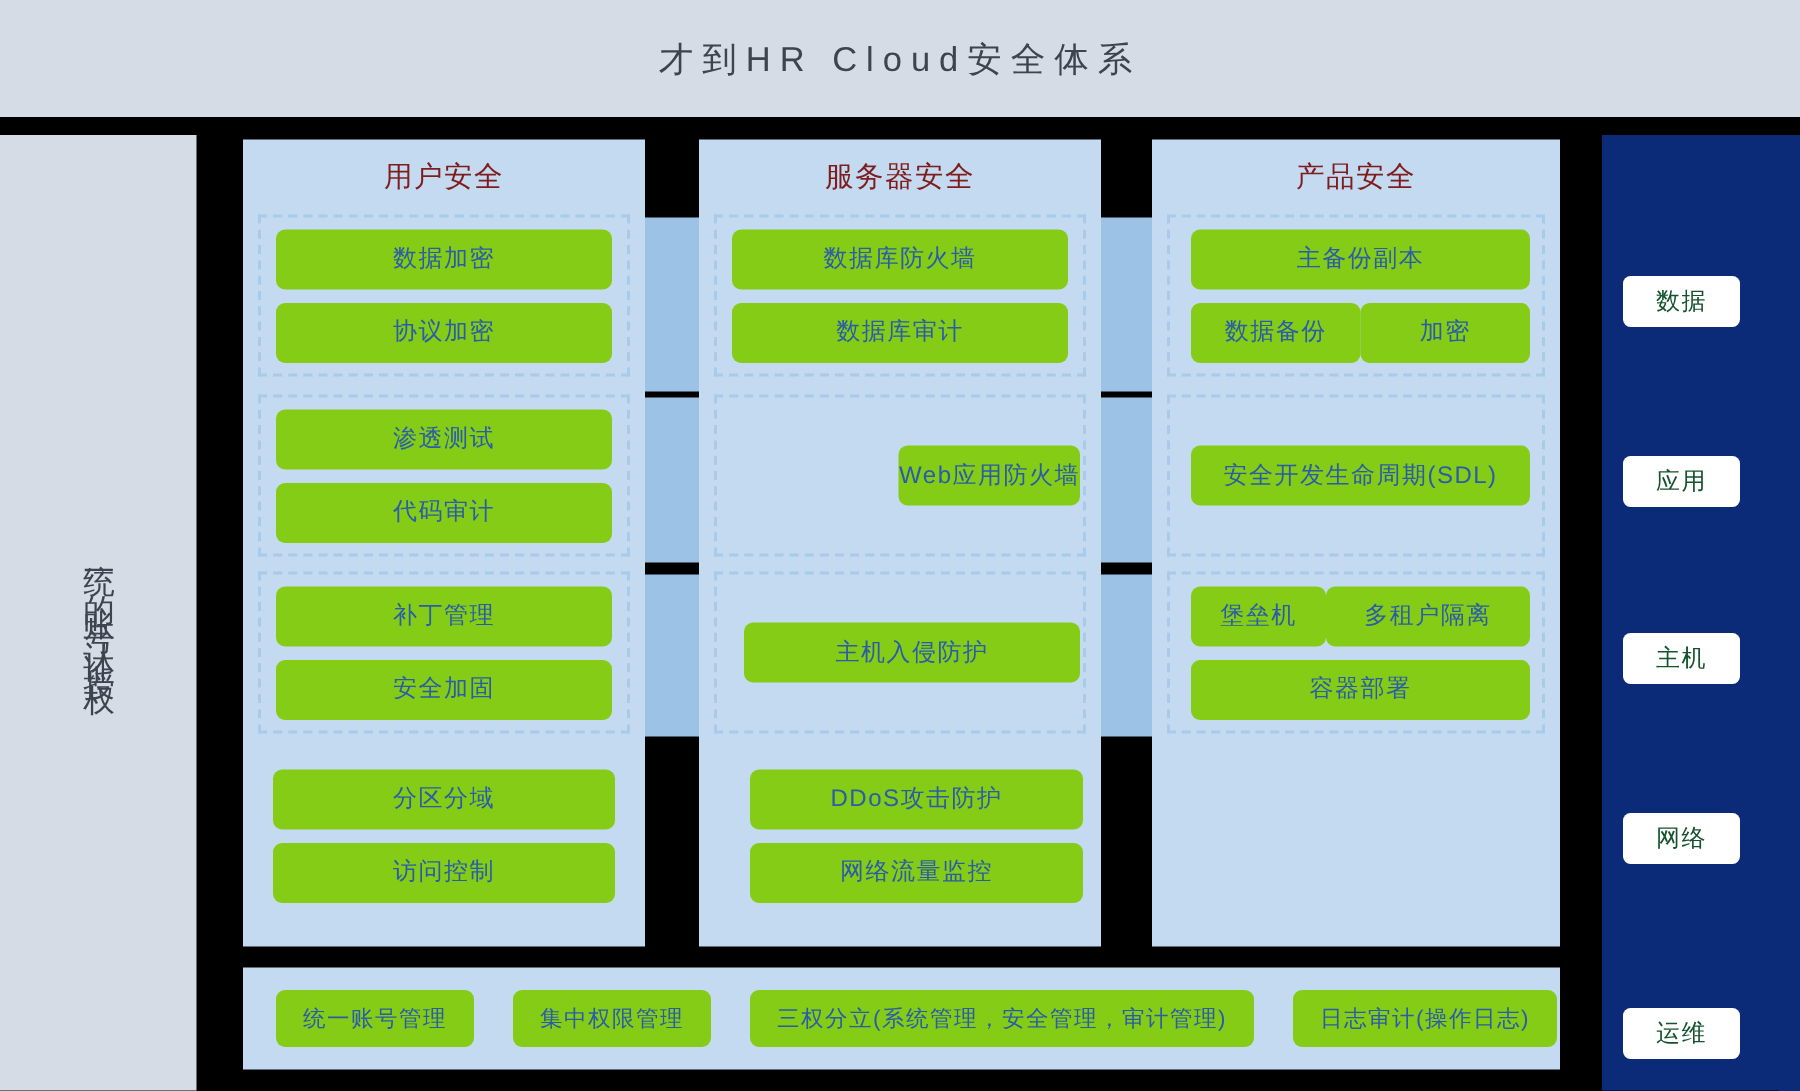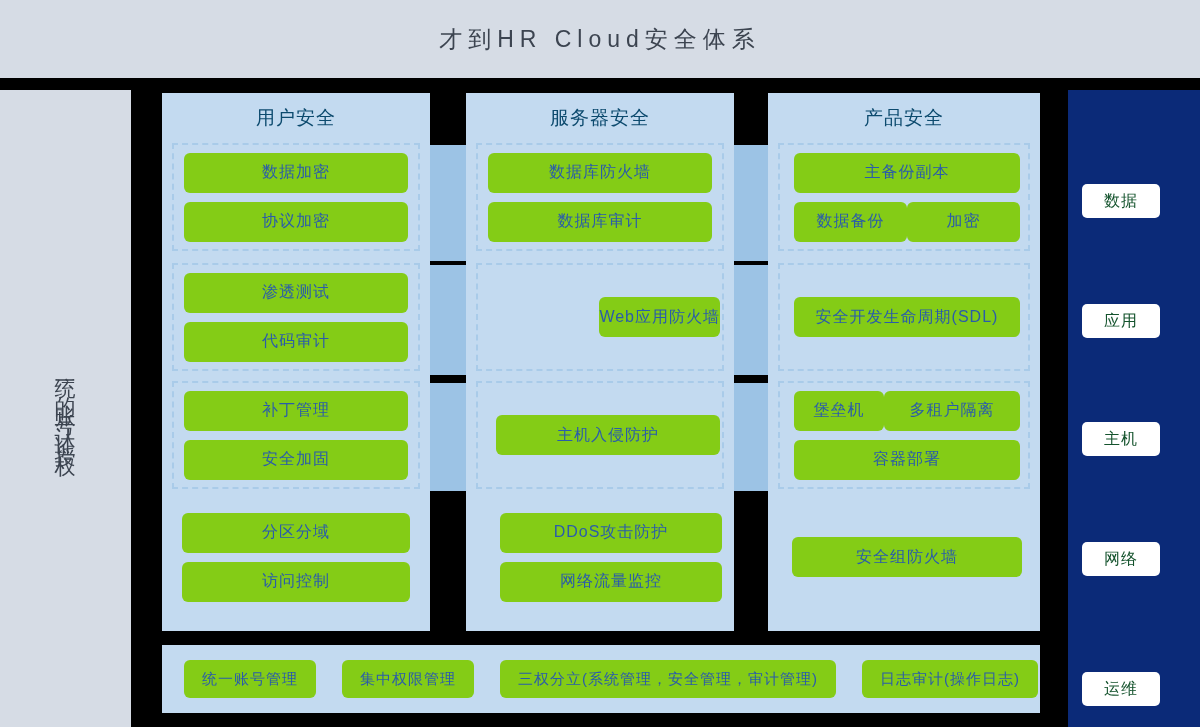--- a/index.html
+++ b/index.html
@@ -49,21 +49,21 @@
   .col{
     position:absolute;top:93px;height:538px;
     background:#c3daf0;
   }
   #col-1{left:162px;width:268px;}
   #col-2{left:466px;width:268px;}
   #col-3{left:768px;width:272px;}
 
   .col-title{
     height:50px;display:flex;align-items:center;justify-content:center;
-    font-size:19px;color:#0c4a6e;letter-spacing:1px;
+    font-size:19px;color:#7f1d1d;letter-spacing:1px;
   }
 
   
   .connector{
     position:absolute;width:36px;background:#9cc3e5;
   }
 
   
   .band{
     position:absolute;left:10px;right:10px;
@@ -201,25 +201,20 @@
   <div class="band dashed" style="top:288px;height:108px;">
     <div class="inner" style="left:14px;right:8px;">
       <div class="row2">
         <div class="chip" style="flex:0 0 90px;">堡垒机</div>
         <div class="chip">多租户隔离</div>
       </div>
       <div class="chip">容器部署</div>
     </div>
   </div>
 
-  <div class="band" style="top:410px;height:108px;">
-    <div class="inner" style="left:14px;right:8px;">
-      <div class="chip">安全组防火墙</div>
-    </div>
-  </div>
 </div>
 
 <div id="right-rail">
   <div class="pill" style="top:94px;">数据</div>
   <div class="pill" style="top:214px;">应用</div>
   <div class="pill" style="top:332px;">主机</div>
   <div class="pill" style="top:452px;">网络</div>
   <div class="pill" style="top:582px;">运维</div>
 </div>
 

